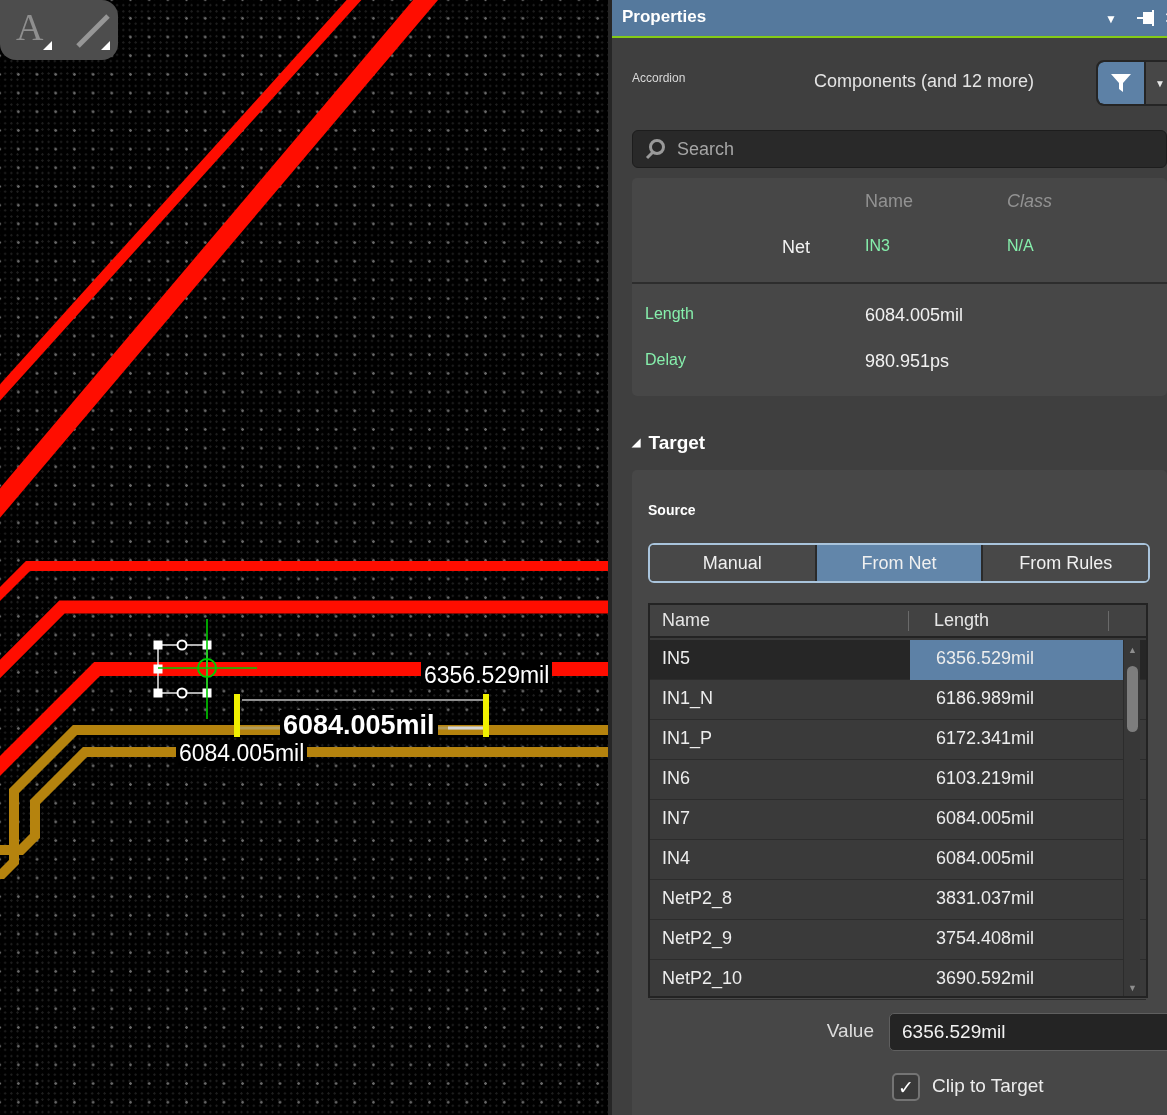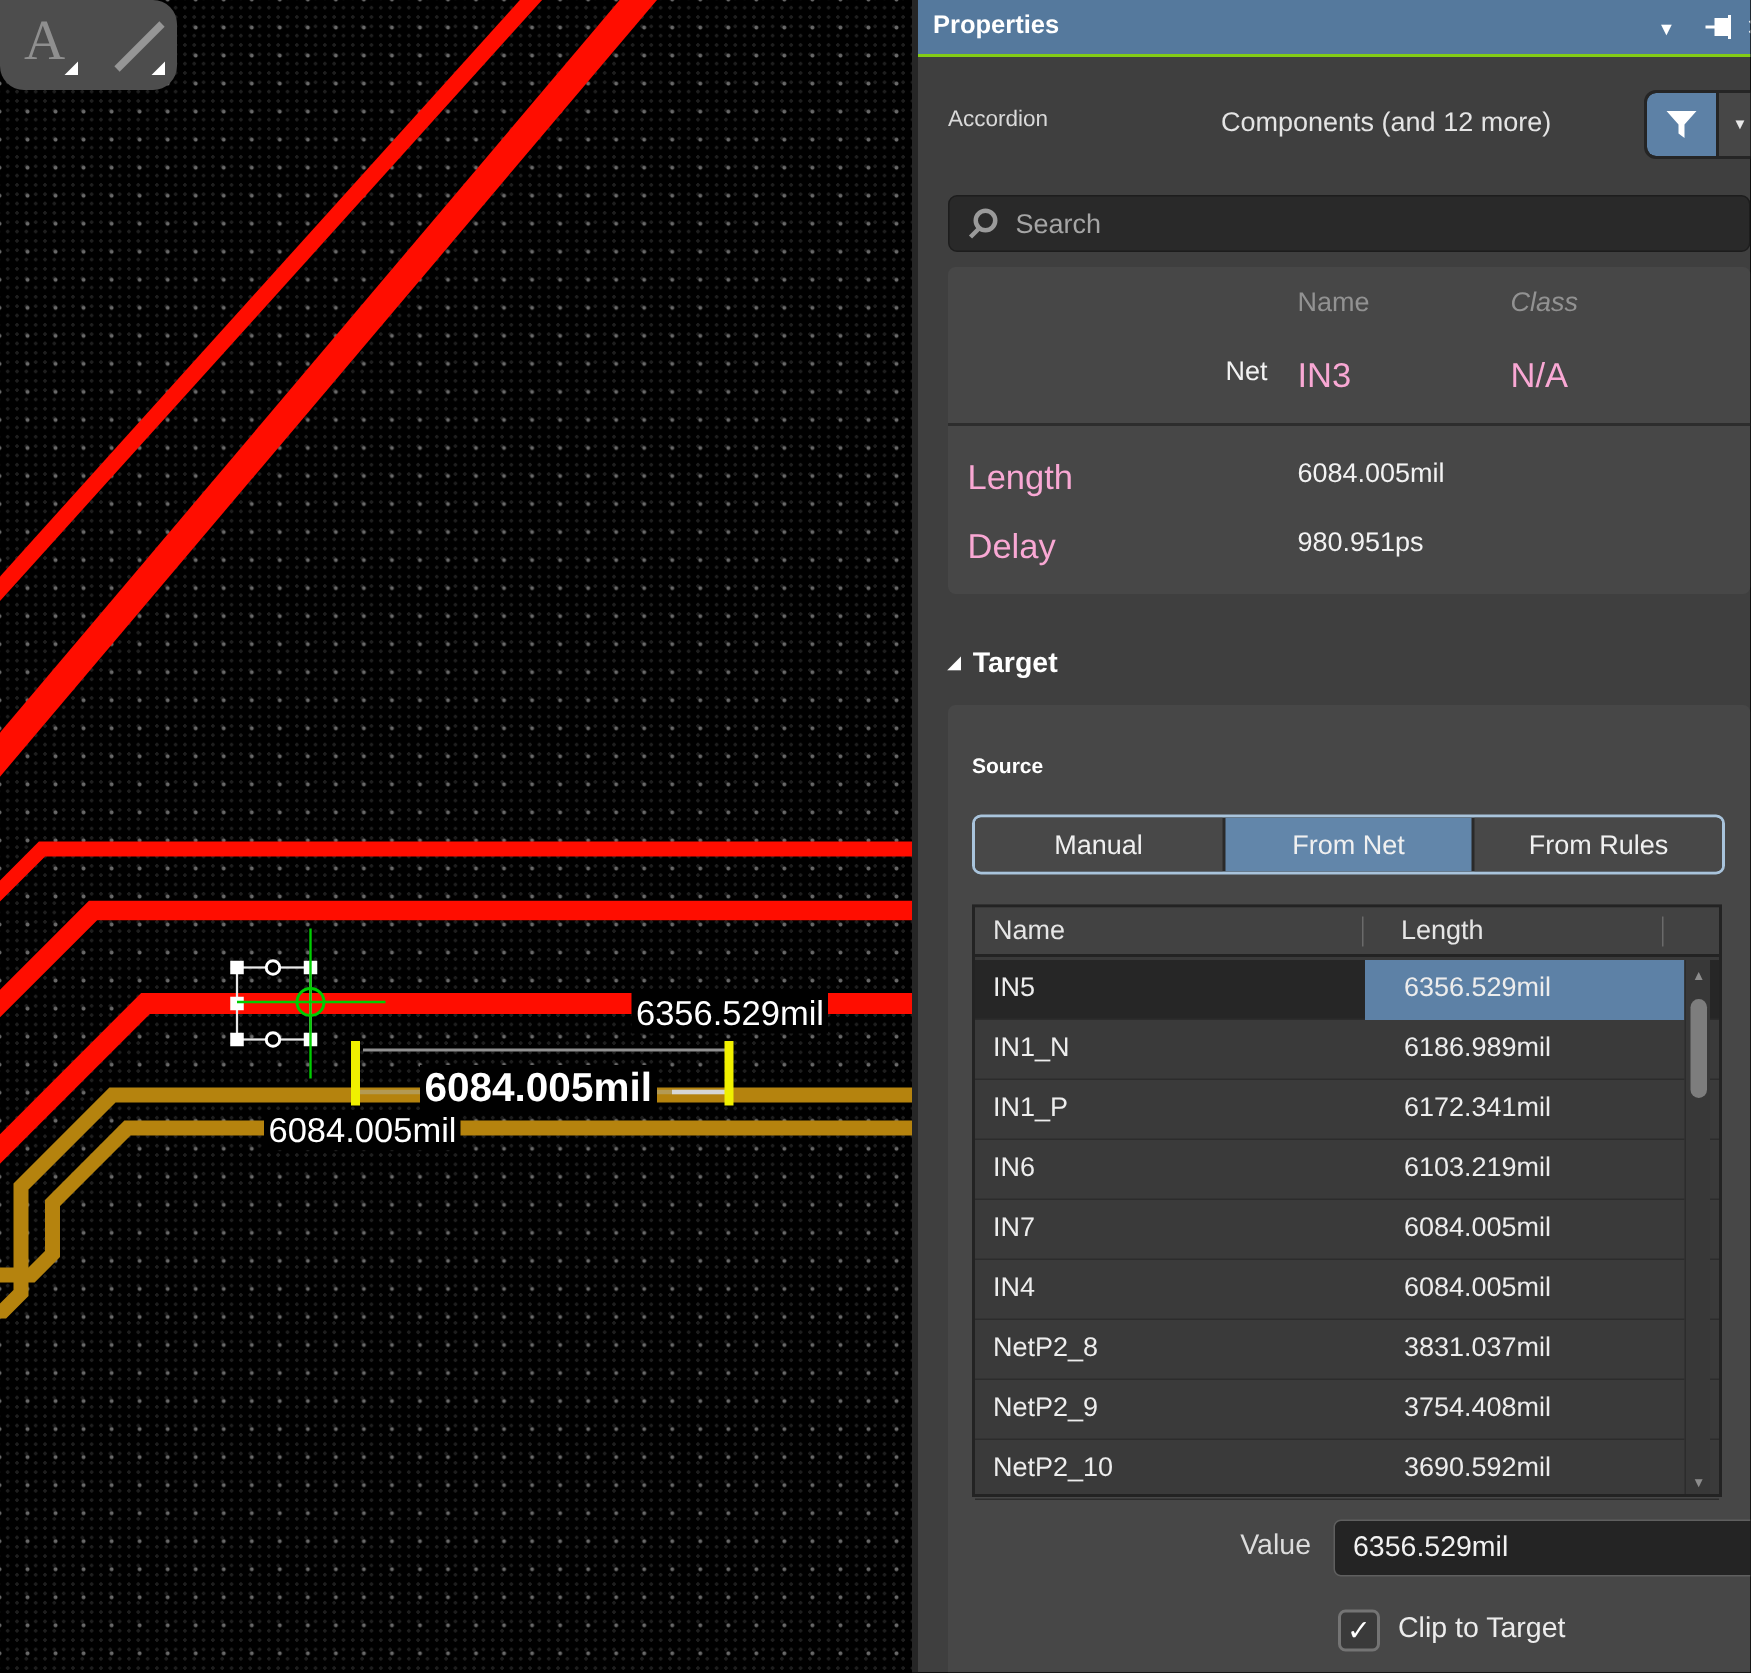--- a/index.html
+++ b/index.html
@@ -37,43 +37,43 @@
            background:#3f3f3f; overflow:hidden; }
   #panel-border { position:absolute; left:0; top:0; width:4px; height:1115px; background:#262626; }
   #panel-header { position:absolute; left:4px; top:0; width:655px; height:38px;
     background:#55799d; border-bottom:2px solid #84cc16; }
   #panel-title { position:absolute; left:10px; top:7px; font-size:17px; font-weight:bold; color:#fff; }
   .hdr-icon { position:absolute; top:10px; color:#fff; font-size:12px; }
   #hdr-caret { left:493px; top:12px; }
   #hdr-pin { left:524px; top:8px; }
   #hdr-close { left:552px; top:9px; font-size:15px; }
 
-  #accordion-label { position:absolute; left:24px; top:71px; font-size:15px; color:#d9d9d9; }
+  #accordion-label { position:absolute; left:24px; top:71px; font-size:12px; color:#d9d9d9; }
   #scope-label { position:absolute; left:206px; top:71px; font-size:18px; color:#e4e4e4; }
   #filter-group { position:absolute; left:488px; top:60px; width:80px; height:46px;
     border:2px solid #252525; border-radius:8px; display:flex; overflow:hidden; background:#252525; }
   #filter-btn { width:47px; height:42px; background:#5d81a6; border-radius:6px 0 0 6px;
     display:flex; align-items:center; justify-content:center; }
   #filter-drop { width:29px; height:42px; background:#474747; margin-left:2px;
     display:flex; align-items:center; justify-content:center; color:#e8e8e8; font-size:10px; }
 
   #search-box { position:absolute; left:24px; top:130px; width:535px; height:38px;
     background:#292929; border:1px solid #1d1d1d; border-radius:6px;
     display:flex; align-items:center; }
   #search-input { background:transparent; border:none; outline:none; color:#cfcfcf;
     font-size:18px; width:460px; font-family:"Liberation Sans",sans-serif; }
   #search-input::placeholder { color:#a5a5a5; }
 
   .card { position:absolute; left:24px; background:#474747; border-radius:5px; }
   #net-card { top:178px; width:535px; height:218px; }
   .col-hdr { position:absolute; top:13px; font-size:18px; color:#929292; }
   #net-name-hdr { left:233px; } #net-class-hdr { left:375px;font-style:italic; }
-  #net-row-label { position:absolute; left:150px; top:59px; width:63px; text-align:right;
+  #net-row-label { position:absolute; left:150px; top:59px; width:63px; 
     font-size:18px; color:#f2f2f2; }
-  .link { color:#f9a8d4; font-size:23px; }
+  .link { color:#86efac; font-size:16px; }
   #net-name-val { position:absolute; left:233px; top:59px; }
   #net-class-val { position:absolute; left:375px; top:59px; }
   #net-sep { position:absolute; left:0; top:104px; width:535px; height:2px; background:#2d2d2d; }
   #length-label { position:absolute; left:13px; top:127px; }
   #length-val { position:absolute; left:233px; top:127px; font-size:18px; color:#f2f2f2; }
   #delay-label { position:absolute; left:13px; top:173px;text-align:center; }
   #delay-val { position:absolute; left:233px; top:173px; font-size:18px; color:#f2f2f2; }
 
   #target-header { position:absolute; left:24px; top:432px; color:#fff; font-size:19px;
     font-weight:bold; }

